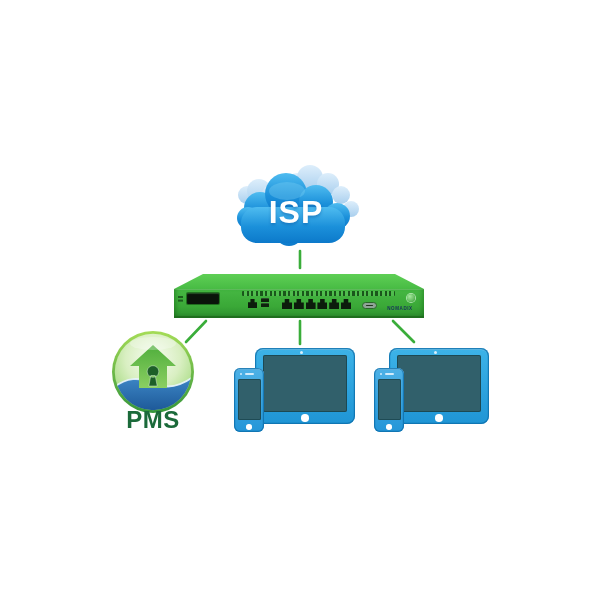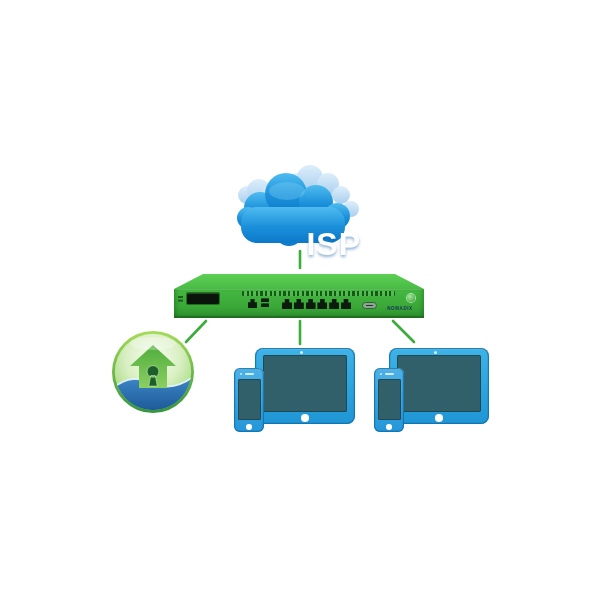--- a/index.html
+++ b/index.html
@@ -5,23 +5,23 @@
   html,body{margin:0;padding:0;background:#ffffff;}
   body{width:600px;height:600px;font-family:"Liberation Sans",sans-serif;}
   .canvas{position:relative;width:600px;height:600px;background:#ffffff;overflow:hidden;}
 
   
   .net-lines{position:absolute;left:0;top:0;width:600px;height:600px;}
 
   
   .cloud-wrap{position:absolute;left:231px;top:161px;width:130px;height:92px;}
   .cloud-wrap svg{position:absolute;left:0;top:0;}
-  .isp-label{position:absolute;left:0;right:0;top:33px;text-align:right;
+  .isp-label{position:absolute;left:0;right:0;top:33px;text-align:center;
     font-size:32px;font-weight:bold;color:#ffffff;letter-spacing:1px;
-    text-shadow:0 2px 3px rgba(8,85,160,.45);margin-top:32px;}
+    text-shadow:0 2px 3px rgba(8,85,160,.45);}
 
   
   .router{position:absolute;left:174px;top:274px;width:250px;height:46px;}
   .router-top{position:absolute;left:0;top:0;width:250px;height:15px;
     background:linear-gradient(180deg,#5ecf55,#48bb44);
     clip-path:polygon(29px 0,221px 0,250px 100%,0 100%);}
   .router-face{position:absolute;left:0;top:15px;width:250px;height:27px;
     background:linear-gradient(180deg,#46b843 0%,#3aa837 65%,#2f9230 100%);
     border-bottom:2px solid #1f6f1e;
     box-shadow:inset 4px 0 4px -2px rgba(0,70,0,.35), inset -4px 0 4px -2px rgba(0,70,0,.3), inset 0 1px 0 rgba(255,255,255,.18);}
@@ -183,20 +183,21 @@
       <circle cx="42" cy="42" r="38.2" fill="url(#innerG)"></circle>
       <g clip-path="url(#pmsClip)">
         <path d="M2,58 C16,47 28,47 42,53 C57,60 70,56 82,47 L82,84 L2,84 Z" fill="url(#waveG)"></path>
         <path d="M2,58 C16,47 28,47 42,53 C57,60 70,56 82,47" fill="none" stroke="#e8f4fd" stroke-width="1.8" opacity=".9"></path>
       </g>
       <path d="M42,15 L65,36 L56,36 L56,58 L28,58 L28,36 L19,36 Z" fill="url(#houseG)"></path>
       <path d="M42,35.7 a5.8,5.8 0 1 1 -0.01,0 Z M39.8,45.5 L37.8,56 L46.2,56 L44.2,45.5 Z" fill="#1d5f28" stroke="rgba(235,250,235,.55)" stroke-width=".8"></path>
       <ellipse cx="42" cy="13.5" rx="23" ry="6.5" fill="#ffffff" opacity=".28"></ellipse>
     </svg>
   </div>
+  <div class="pms-label">PMS</div>
 
   <div class="group g-mid">
     <div class="tablet">
       <div class="t-cam"></div>
       <div class="t-screen"></div>
       <div class="t-home"></div>
     </div>
     <div class="phone">
       <div class="p-cam"></div>
       <div class="p-speaker"></div>

